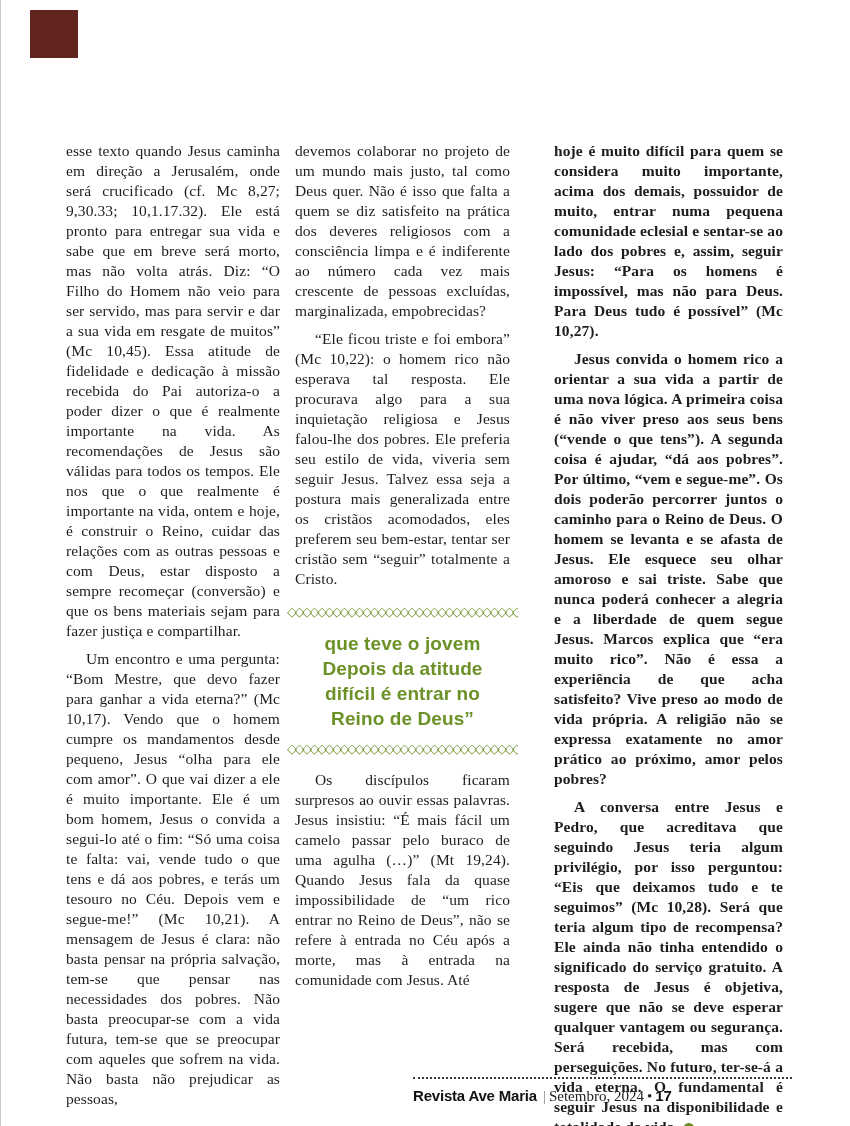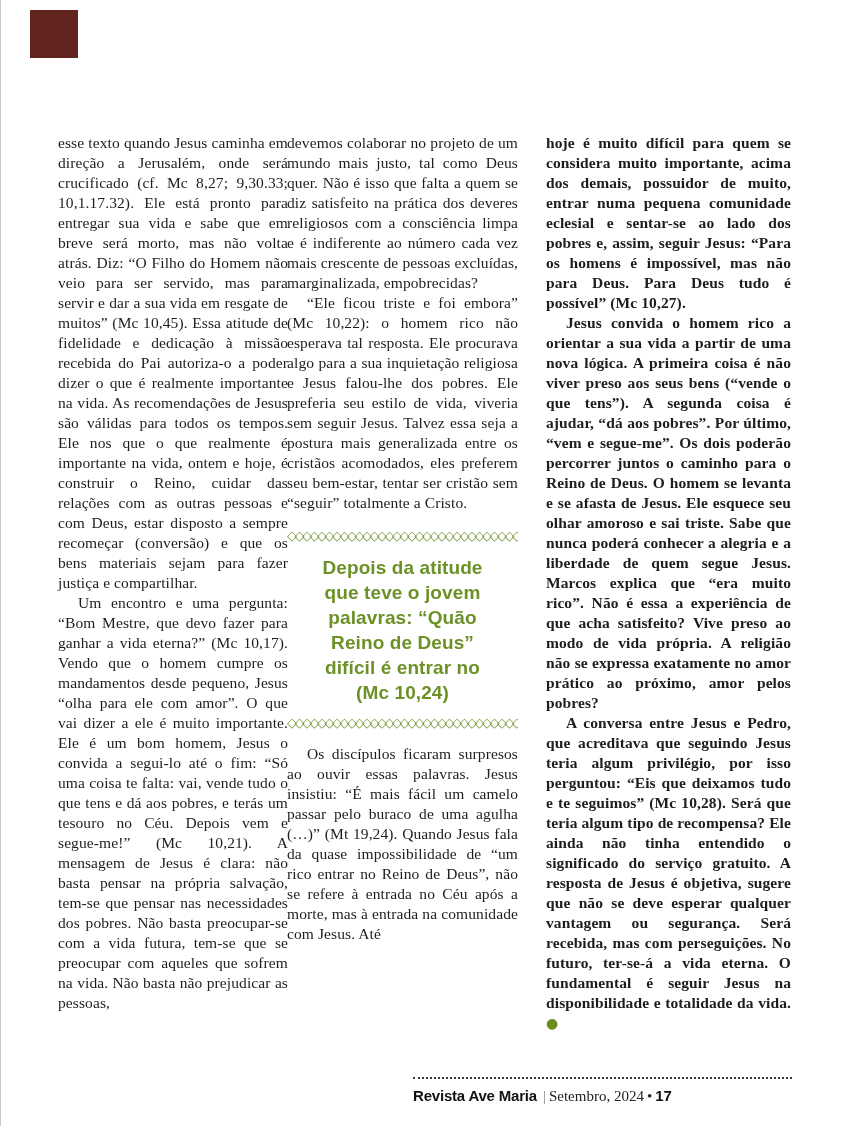--- a/index.html
+++ b/index.html
@@ -24,21 +24,21 @@
   .col {
     position: absolute; top: 133px;
     text-align: justify;
     font-size: 15.5px;
     line-height: 20px;
     letter-spacing: 0.1px;
   }
   #col1 { left: 58px;  width: 230px; }
   #col2 { left: 287px; width: 231px; }
   #col3 { left: 546px; width: 245px; font-weight: bold; }
-  .col p { margin: 0; }
+  .col p { margin: 8px; }
   .col p.ind { text-indent: 20px; }
 
   .qblock { margin: 0; }
   .divider {
     font-family: "DejaVu Sans", sans-serif;
     color: #6b9127;
     font-size: 13px;
     line-height: 14px;
     letter-spacing: -2.5px;
     white-space: nowrap;
@@ -116,26 +116,24 @@
     <p class="ind">Um encontro e uma pergunta: “Bom Mestre, que devo fazer para ganhar a vida eterna?” (Mc 10,17). Vendo que o homem cumpre os mandamentos desde pequeno, Jesus “olha para ele com amor”. O que vai dizer a ele é muito importante. Ele é um bom homem, Jesus o convida a segui-lo até o fim: “Só uma coisa te falta: vai, vende tudo o que tens e dá aos pobres, e terás um tesouro no Céu. Depois vem e segue-me!” (Mc 10,21). A mensagem de Jesus é clara: não basta pensar na própria salvação, tem-se que pensar nas necessidades dos pobres. Não basta preocupar-se com a vida futura, tem-se que se preocupar com aqueles que sofrem na vida. Não basta não prejudicar as pessoas,</p>
   </div>
 
   <div class="col" id="col2">
     <p>devemos colaborar no projeto de um mundo mais justo, tal como Deus quer. Não é isso que falta a quem se diz satisfeito na prática dos deveres religiosos com a consciência limpa e é indiferente ao número cada vez mais crescente de pessoas excluídas, marginalizada, empobrecidas?</p>
     <p class="ind">“Ele ficou triste e foi embora” (Mc 10,22): o homem rico não esperava tal resposta. Ele procurava algo para a sua inquietação religiosa e Jesus falou-lhe dos pobres. Ele preferia seu estilo de vida, viveria sem seguir Jesus. Talvez essa seja a postura mais generalizada entre os cristãos acomodados, eles preferem seu bem-estar, tentar ser cristão sem “seguir” totalmente a Cristo.</p>
 
     <div class="qblock">
       <div class="divider top">◇◇◇◇◇◇◇◇◇◇◇◇◇◇◇◇◇◇◇◇◇◇◇◇◇◇◇◇◇◇◇◇</div>
       <div class="quote">
+        <div>que teve o jovem</div>
         <div>Depois da atitude</div>
-        <div>que teve o jovem</div>
-        <div>palavras: “Quão</div>
+        <div>difícil é entrar no</div>
         <div>Reino de Deus”</div>
-        <div>difícil é entrar no</div>
-        <div>(Mc 10,24)</div>
       </div>
       <div class="divider bottom">◇◇◇◇◇◇◇◇◇◇◇◇◇◇◇◇◇◇◇◇◇◇◇◇◇◇◇◇◇◇◇◇</div>
     </div>
 
     <p class="ind">Os discípulos ficaram surpresos ao ouvir essas palavras. Jesus insistiu: “É mais fácil um camelo passar pelo buraco de uma agulha (…)” (Mt 19,24). Quando Jesus fala da quase impossibilidade de “um rico entrar no Reino de Deus”, não se refere à entrada no Céu após a morte, mas à entrada na comunidade com Jesus. Até</p>
   </div>
 
   <div class="col" id="col3">
     <p>hoje é muito difícil para quem se considera muito importante, acima dos demais, possuidor de muito, entrar numa pequena comunidade eclesial e sentar-se ao lado dos pobres e, assim, seguir Jesus: “Para os homens é impossível, mas não para Deus. Para Deus tudo é possível” (Mc 10,27).</p>
     <p class="ind">Jesus convida o homem rico a orientar a sua vida a partir de uma nova lógica. A primeira coisa é não viver preso aos seus bens (“vende o que tens”). A segunda coisa é ajudar, “dá aos pobres”. Por último, “vem e segue-me”. Os dois poderão percorrer juntos o caminho para o Reino de Deus. O homem se levanta e se afasta de Jesus. Ele esquece seu olhar amoroso e sai triste. Sabe que nunca poderá conhecer a alegria e a liberdade de quem segue Jesus. Marcos explica que “era muito rico”. Não é essa a experiência de que acha satisfeito? Vive preso ao modo de vida própria. A religião não se expressa exatamente no amor prático ao próximo, amor pelos pobres?</p>

